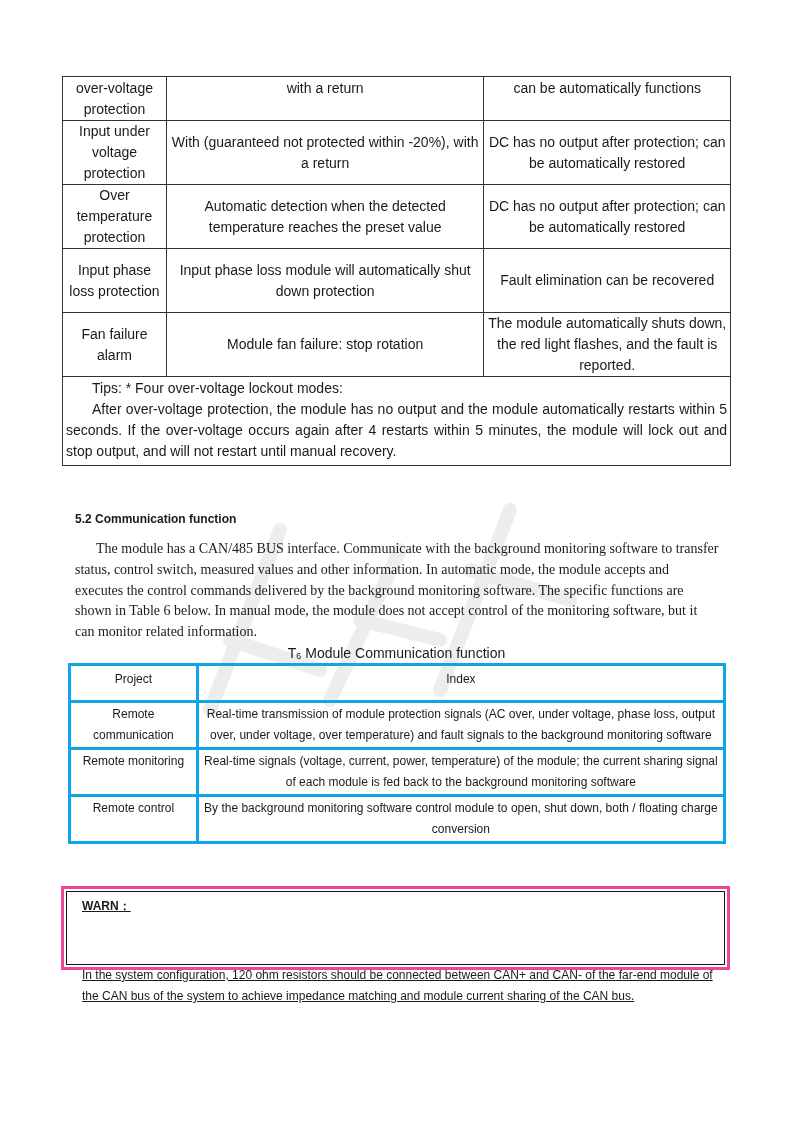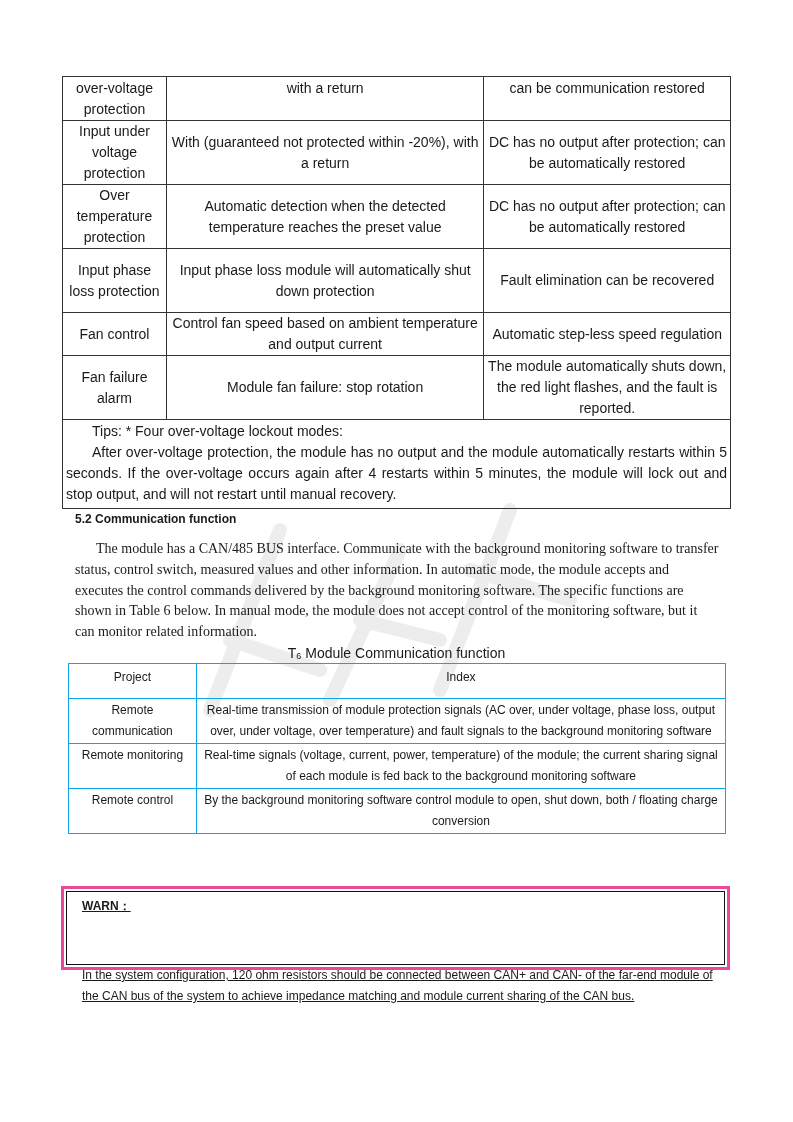--- a/index.html
+++ b/index.html
@@ -47,21 +47,21 @@
     .caption {
       position: absolute; left: 62px; top: 644px; width: 669px; text-align: center;
       font-size: 14px; line-height: 18px;
     }
     .caption sub { font-size: 9px; vertical-align: -1px; }
 
     #comm-table {
       position: absolute; left: 68px; top: 663px; width: 658px;
       font-size: 12px; line-height: 21px;
     }
-    #comm-table td { border: 1px solid #0ea5e9; text-align: center; vertical-align: top; padding: 1px 3px; }
+    #comm-table td { border: 3px solid #0ea5e9; text-align: center; vertical-align: top; padding: 1px 3px; }
     #comm-table col.c1 { width: 128px; }
     #comm-table col.c2 { width: 530px; }
     #comm-table tr.h td { height: 30px; vertical-align: top; padding-top: 3px; }
     #comm-table tr.b td { height: 40px; padding-top: 1px; margin-left: 32px; }
 
     .warn-box {
       position: absolute; left: 61px; top: 886px; width: 663px; height: 78px;
       border: 3px solid #ec4899; outline: 1px solid #111; outline-offset: -6px;
       padding: 0;
     }
@@ -86,41 +86,36 @@
 <table id="prot-table">
   <colgroup>
       <col class="c1">
       <col class="c2">
       <col class="c3">
     </colgroup>
   <tbody>
     <tr class="r0">
       <td>over-voltage protection</td>
       <td>with a return</td>
-      <td>can be communication restored</td>
+      <td>can be automatically functions</td>
     </tr>
     <tr class="r1">
       <td>Input under voltage protection</td>
       <td>With (guaranteed not protected within -20%), with a return</td>
       <td>DC has no output after protection; can be automatically restored</td>
     </tr>
     <tr class="r2">
       <td>Over temperature protection</td>
       <td>Automatic detection when the detected temperature reaches the preset value</td>
       <td>DC has no output after protection; can be automatically restored</td>
     </tr>
     <tr class="r3">
       <td>Input phase loss protection</td>
       <td>Input phase loss module will automatically shut down protection</td>
       <td>Fault elimination can be recovered</td>
-    </tr>
-    <tr class="r4">
-      <td>Fan control</td>
-      <td>Control fan speed based on ambient temperature and output current</td>
-      <td>Automatic step-less speed regulation</td>
     </tr>
     <tr class="r5">
       <td>Fan failure alarm</td>
       <td>Module fan failure: stop rotation</td>
       <td>The module automatically shuts down, the red light flashes, and the fault is reported.</td>
     </tr>
     <tr>
       <td class="tips" colspan="3">
         <p class="indent">Tips: * Four over-voltage lockout modes:</p>
         <p class="indent">After over-voltage protection, the module has no output and the module automatically restarts within 5 seconds. If the over-voltage occurs again after 4 restarts within 5 minutes, the module will lock out and stop output, and will not restart until manual recovery.</p>

